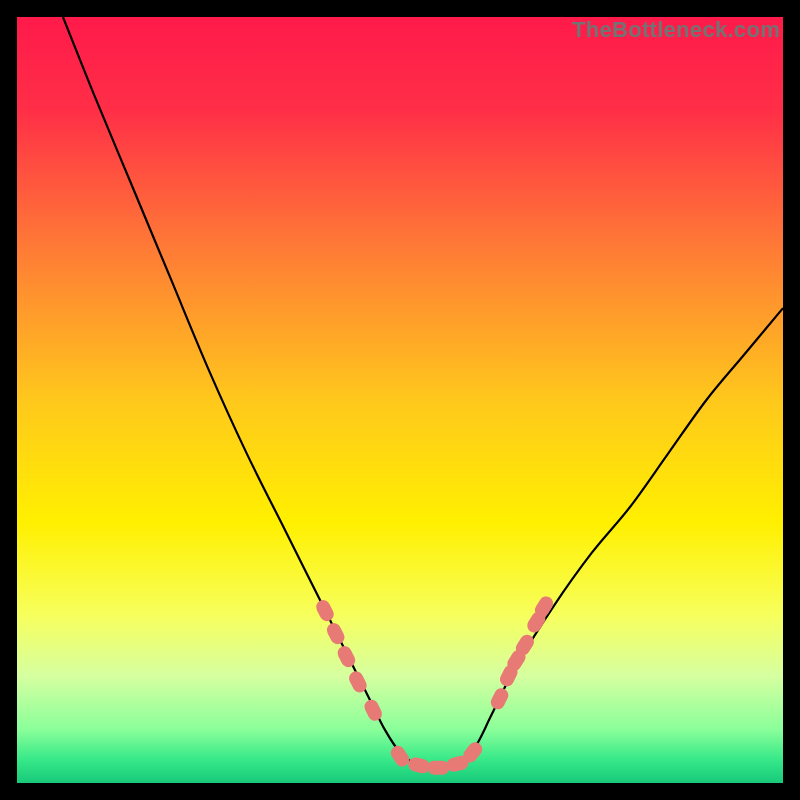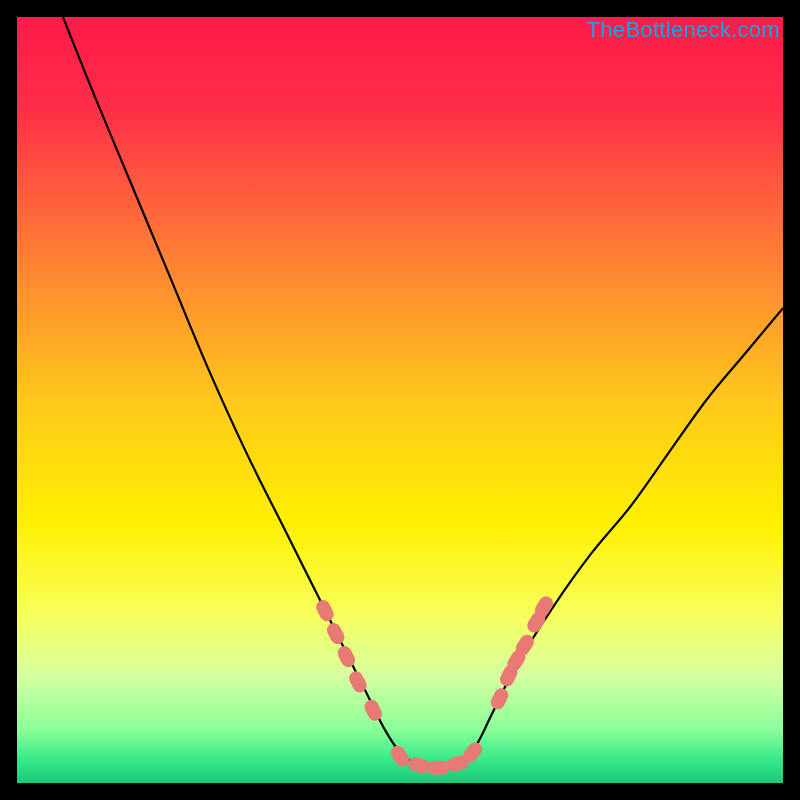--- a/index.html
+++ b/index.html
@@ -21,23 +21,23 @@
     left: 17px;
     top: 17px;
     width: 766px;
     height: 766px;
     overflow: hidden;
   }
   .watermark {
     position: absolute;
     top: 17px;
     right: 20px;
-    color: #0ea5e9;
+    color: #737373;
     font-size: 22px;
-    font-weight: 400;
+    font-weight: 700;
     z-index: 10;
     letter-spacing: 0.3px;
   }
 </style>
 </head>
 <body>
 
 <div class="outer">
   <div class="watermark">TheBottleneck.com</div>
   <div class="plot">

